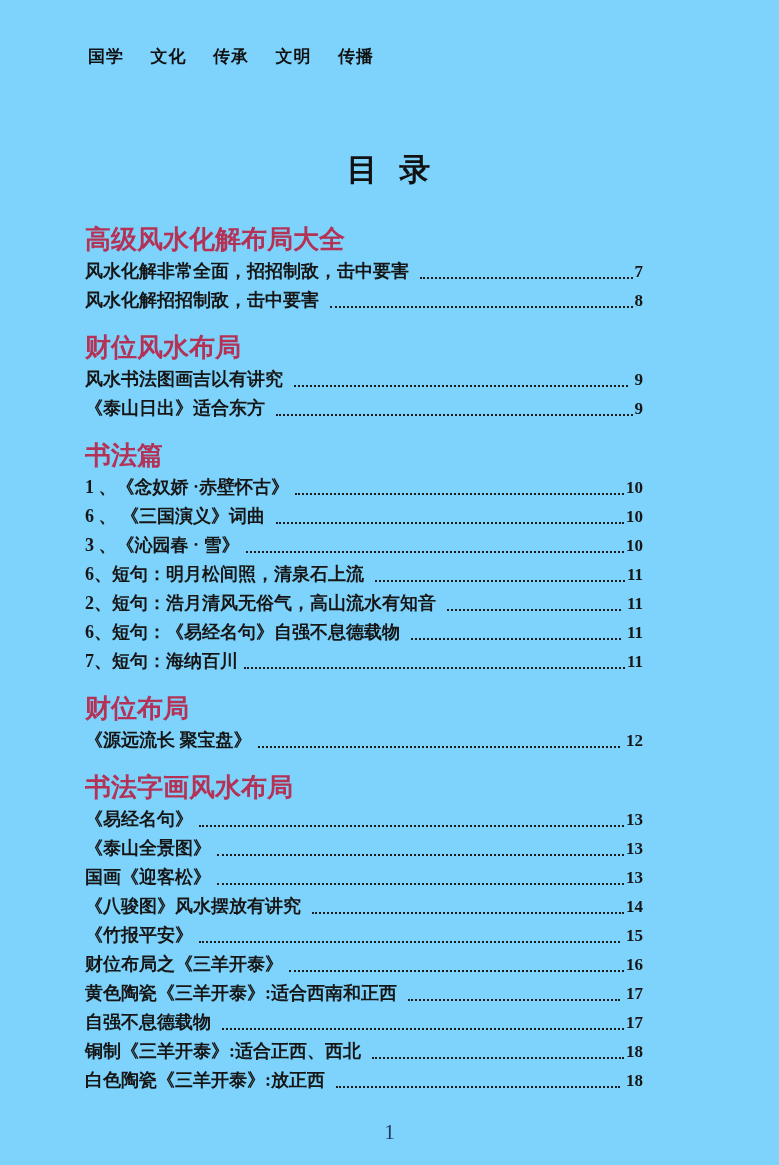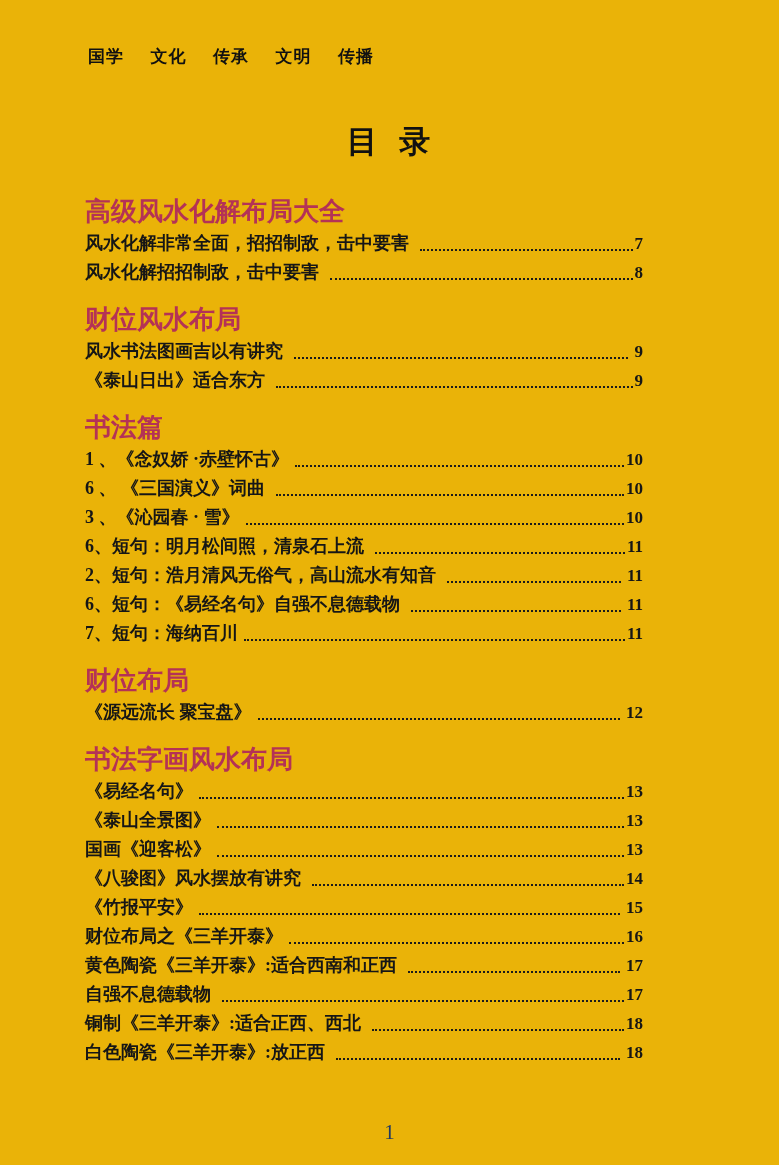--- a/index.html
+++ b/index.html
@@ -8,35 +8,35 @@
     width: 779px;
     height: 1165px;
     position: relative;
     overflow: hidden;
     font-family: "Liberation Serif", "DejaVu Serif", serif;
     color: #1a1a1a;
   }
   .doc-page {
     position: absolute;
     inset: 0;
-    background: #eab308;
+    background: #7dd3fc;
     padding-top: 46px;
   }
   .doc-header {
     margin-left: 88px;
     font-size: 17px;
     font-weight: bold;
     line-height: 22px;
     letter-spacing: 1px;
     word-spacing: 8px;
     color: #111111;
     white-space: pre;
   }
   .doc-title {
-    margin-top: 56px;
+    margin-top: 84px;
     text-align: center;
     font-size: 31px;
     font-weight: bold;
     line-height: 35px;
     color: #111111;
     white-space: pre;
     letter-spacing: 2px;
   }
   .toc {
     margin: 38px 136px 0 85px;

